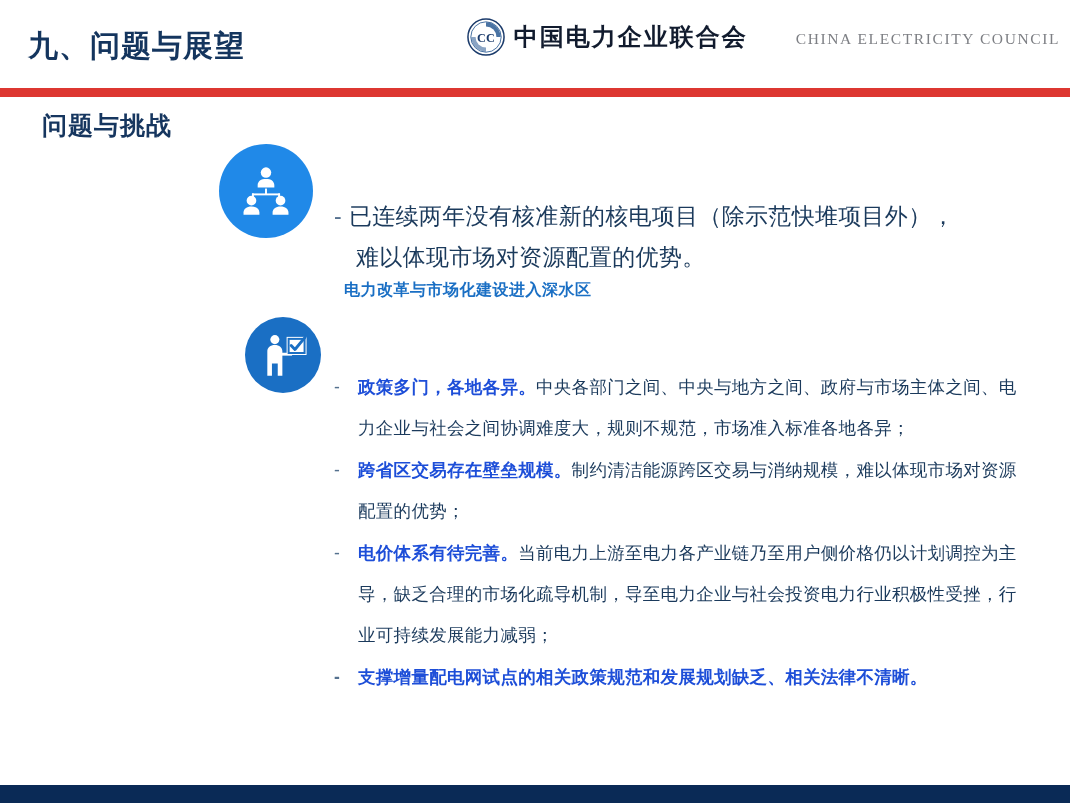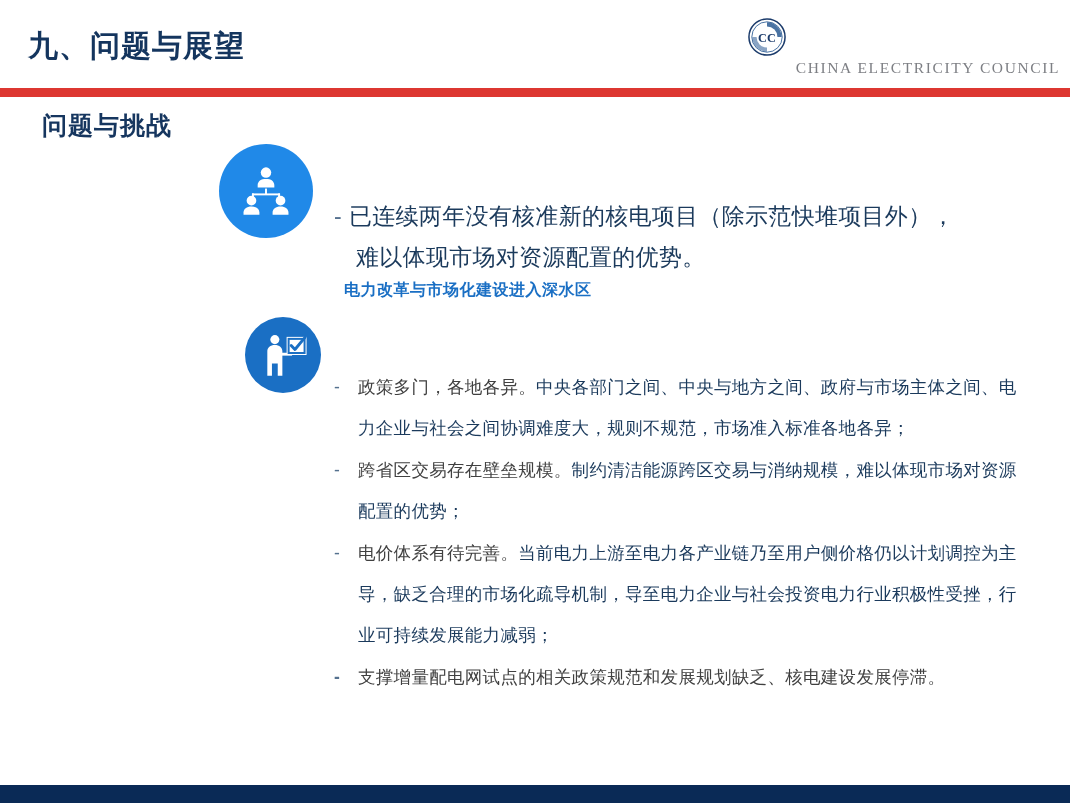--- a/index.html
+++ b/index.html
@@ -34,22 +34,22 @@
     font-weight: bold;
     color: #14355e;
     letter-spacing: 1px;
     white-space: nowrap;
   }
   .logo-block {
     position: absolute;
     right: 14px;
     top: 18px;
     display: flex;
-    flex-direction: column;
-    align-items: flex-start;
+    flex-direction: row;
+    align-items: center;
   }
   .logo-row {
     display: flex;
     align-items: center;
     gap: 9px;
   }
   .logo-mark {
     width: 38px;
     height: 38px;
     flex: 0 0 38px;
@@ -174,22 +174,22 @@
     padding-left: 24px;
     margin-bottom: 1px;
   }
   .bullet > .dash-mark {
     position: absolute;
     left: 0;
     top: 0;
     color: #55718f;
   }
   .bullet b {
-    font-weight: normal;
-    color: #404040;
+    font-weight: bold;
+    color: #1d4ed8;
   }
   .bullet.all-bold {
     font-weight: bold;
     color: #15314f;
   }
 
   
   .footer-bar {
     position: absolute;
     left: 0;
@@ -212,20 +212,21 @@
         <span class="logo-mark">
           <svg viewBox="0 0 40 40" width="38" height="38" aria-hidden="true">
             <circle cx="20" cy="20" r="19" fill="#ffffff" stroke="#1b3b6b" stroke-width="1.6"></circle>
             <circle cx="20" cy="20" r="16" fill="none" stroke="#2a5a93" stroke-width="0.9"></circle>
             <path d="M20 4.6 A15.4 15.4 0 0 1 35.4 20 L20 20 Z" fill="#2a5a93" opacity="0.85"></path>
             <path d="M20 35.4 A15.4 15.4 0 0 1 4.6 20 L20 20 Z" fill="#2a5a93" opacity="0.55"></path>
             <circle cx="20" cy="20" r="11" fill="#ffffff"></circle>
             <text x="20" y="25.5" text-anchor="middle" font-family="Liberation Serif, serif" font-size="13" font-weight="bold" fill="#1b3b6b">CC</text>
           </svg>
         </span>
+        <span class="logo-cn">中国电力企业联合会</span>
       </div>
       <div class="logo-en">CHINA ELECTRICITY COUNCIL</div>
     </div>
   </div>
 
   <div class="red-rule"></div>
 
   <div class="section-heading">问题与挑战</div>
 
   <div class="block-icon" id="icon1">
@@ -267,19 +268,19 @@
     <div class="bullet">
       <span class="dash-mark">-</span><b>政策多门，各地各异。</b><span>中央各部门之间、中央与地方之间、政府与市场主体之间、电力企业与社会之间协调难度大，规则不规范，市场准入标准各地各异；</span>
     </div>
     <div class="bullet">
       <span class="dash-mark">-</span><b>跨省区交易存在壁垒规模。</b><span>制约清洁能源跨区交易与消纳规模，难以体现市场对资源配置的优势；</span>
     </div>
     <div class="bullet">
       <span class="dash-mark">-</span><b>电价体系有待完善。</b><span>当前电力上游至电力各产业链乃至用户侧价格仍以计划调控为主导，缺乏合理的市场化疏导机制，导至电力企业与社会投资电力行业积极性受挫，行业可持续发展能力减弱；</span>
     </div>
     <div class="bullet all-bold">
-      <span class="dash-mark">-</span><b>支撑增量配电网试点的相关政策规范和发展规划缺乏、核电建设发展停滞。</b><span></span>
+      <span class="dash-mark">-</span><b>支撑增量配电网试点的相关政策规范和发展规划缺乏、相关法律不清晰。</b><span></span>
     </div>
   </div>
 
   <div class="footer-bar"></div>
 
 </div>
 
 </body></html>

